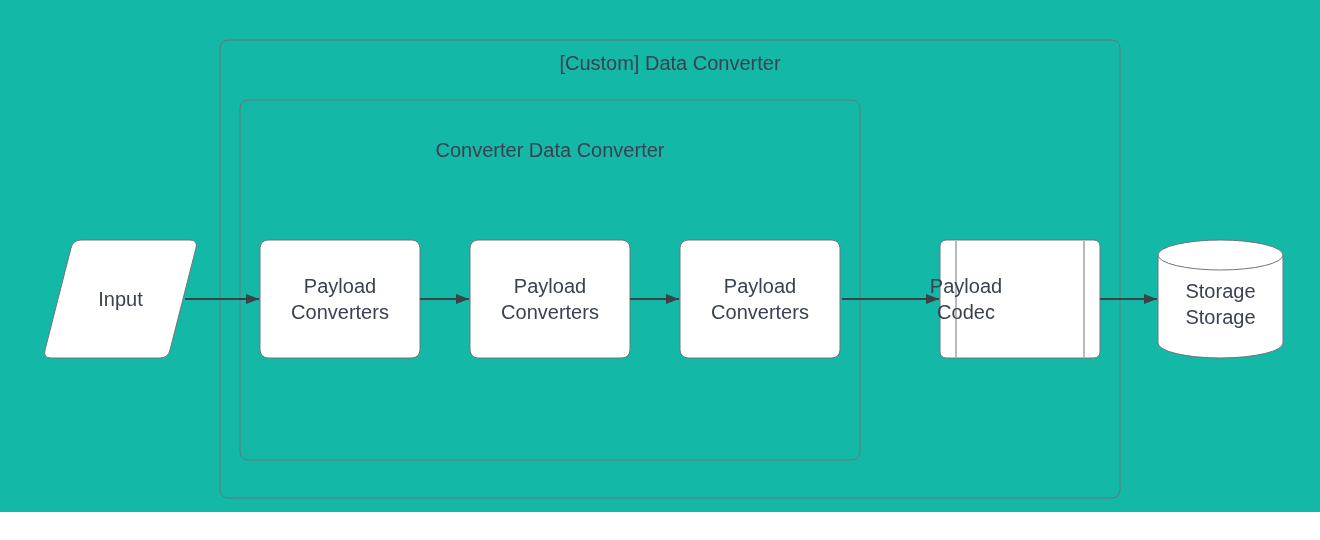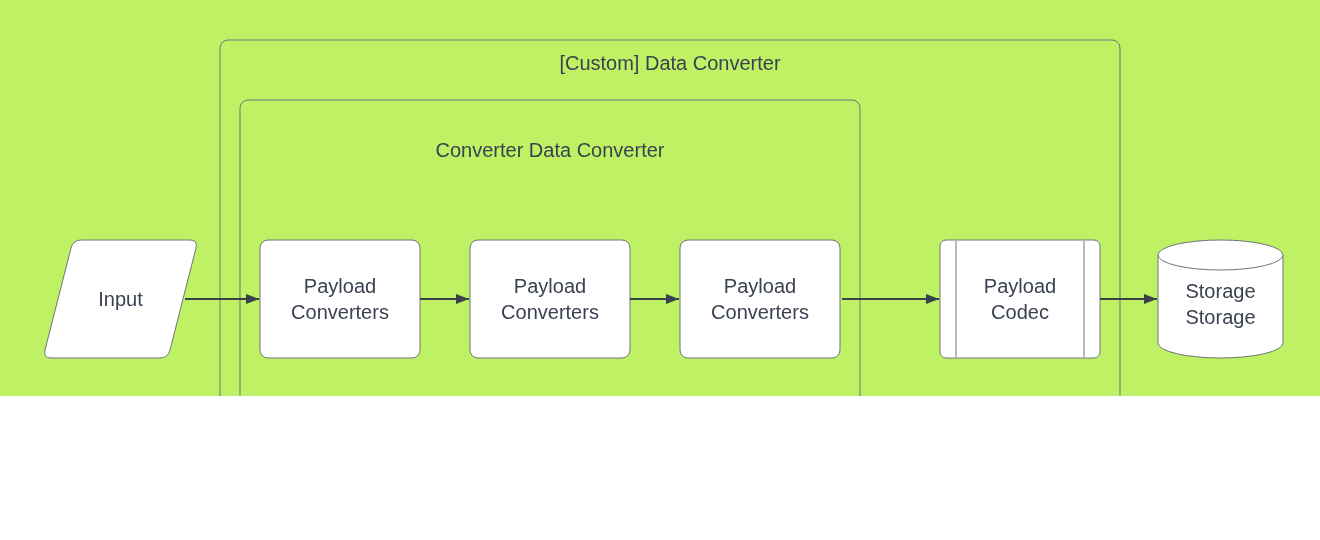--- a/index.html
+++ b/index.html
@@ -3,22 +3,22 @@
 <meta charset="utf-8">
 <style>
   html, body {
     margin: 0;
     padding: 0;
     background: #ffffff;
   }
   #canvas {
     position: relative;
     width: 1320px;
-    height: 396px;
-    background: #bef264;
+    height: 512px;
+    background: #14b8a6;
     font-family: "Liberation Sans", sans-serif;
     overflow: hidden;
   }
   #shapes {
     position: absolute;
     left: 0;
     top: 0;
   }
   .shape {
     fill: none;
@@ -113,21 +113,21 @@
   </div>
 
   <div class="label" style="left:470px; top:240px; width:160px; height:118px;">
     <span class="label-inner">Payload Converters</span>
   </div>
 
   <div class="label" style="left:680px; top:240px; width:160px; height:118px;">
     <span class="label-inner">Payload Converters</span>
   </div>
 
-  <div class="label" style="left:957px; top:240px; width:126px; height:118px;justify-content:center;">
+  <div class="label" style="left:903px; top:240px; width:126px; height:118px;justify-content:center;">
     <span class="label-inner">Payload Codec</span>
   </div>
 
   <div class="label" style="left:1158px; top:250px; width:125px; height:108px;">
     <span class="label-inner narrow">Storage Storage</span>
   </div>
 
 </div>
 
 </body></html>

